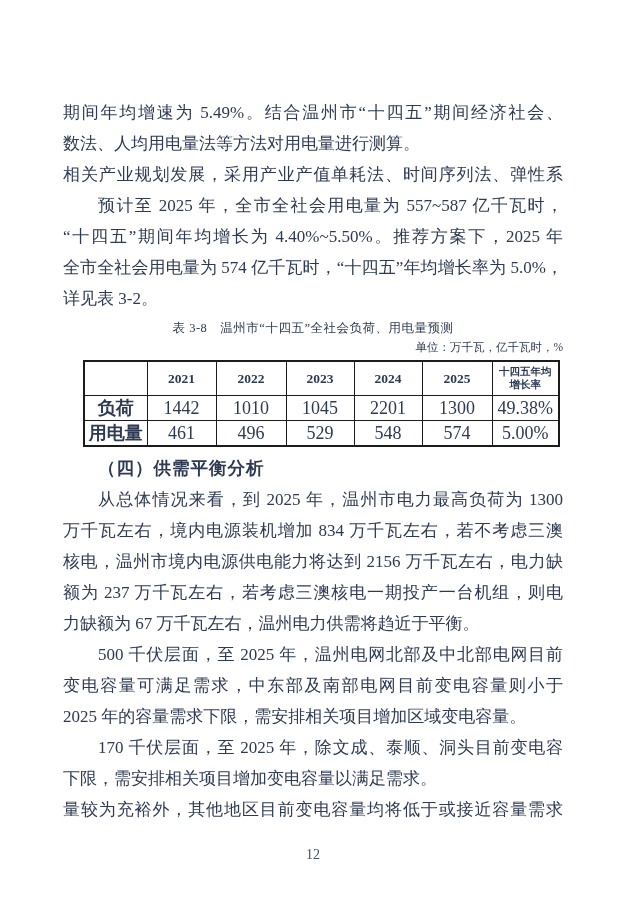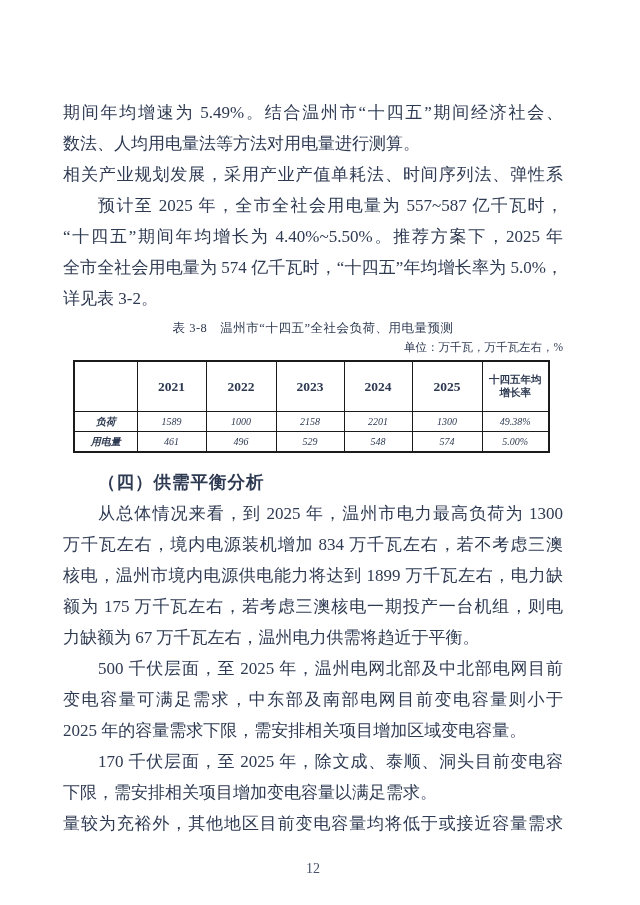--- a/index.html
+++ b/index.html
@@ -30,64 +30,63 @@
     overflow: hidden;
   }
   .tline.last { text-align-last: left; }
   .tline.indent { text-indent: 35px; }
   .section-heading {
     font-size: 17.5px;
     font-weight: bold;
     height: 31px;
     line-height: 31px;
     text-indent: 35px;
-    margin-top: 14px;
+    margin-top: 6px;
     letter-spacing: 1px;
   }
   .tbl-title {
     text-align: center;
     font-size: 12.5px;
     line-height: 20px;
     margin-top: 4px;
     letter-spacing: 0.5px;
   }
   .tbl-unit {
     text-align: right;
     font-size: 11.5px;
     line-height: 19px;
     margin-bottom: 3px;
   }
   table.forecast {
     border-collapse: collapse;
     table-layout: fixed;
     width: 475px;
-    margin-left: 10px;
+    margin-left: 20px;
     border: 2px solid #1b1b1b;
   }
   table.forecast th, table.forecast td {
     border: 1px solid #1b1b1b;
     text-align: center;
     vertical-align: middle;
     padding: 0;
     overflow: hidden;
   }
   table.forecast thead th {
     font-weight: bold;
     font-size: 13.5px;
     height: 29px;
   }
   table.forecast thead th.growth-col {
     font-size: 10.5px;
     line-height: 12.5px;
-    padding: 10px 4px;
+    padding: 2px 4px;
   }
   table.forecast tbody td {
-    font-size: 10px;
+    font-size: 18px;
     height: 19px;
-    font-style: italic;
   }
   table.forecast tbody td.rowlabel {
     font-weight: bold;
   }
   .pagenum {
     text-align: center;
     font-size: 14px;
     color: #46526b;
     margin-top: 22px;
     line-height: 15px;
@@ -106,21 +105,21 @@
     </div>
 
     <div class="para">
       <div class="tline indent">预计至 2025 年，全市全社会用电量为 557~587 亿千瓦时，</div>
       <div class="tline">“十四五”期间年均增长为 4.40%~5.50%。推荐方案下，2025 年</div>
       <div class="tline">全市全社会用电量为 574 亿千瓦时，“十四五”年均增长率为 5.0%，</div>
       <div class="tline last">详见表 3-2。</div>
     </div>
 
     <div class="tbl-title">表 3-8　温州市“十四五”全社会负荷、用电量预测</div>
-    <div class="tbl-unit">单位：万千瓦，万千瓦左右，%</div>
+    <div class="tbl-unit">单位：万千瓦，亿千瓦时，%</div>
 
     <table class="forecast">
       <colgroup>
         <col style="width:63px">
           <col style="width:69px">
           <col style="width:70px">
         <col style="width:68px">
           <col style="width:68px">
           <col style="width:70px">
         <col style="width:67px">
@@ -132,23 +131,23 @@
           <th>2022</th>
           <th>2023</th>
           <th>2024</th>
           <th>2025</th>
           <th class="growth-col">十四五年均增长率</th>
         </tr>
       </thead>
       <tbody>
         <tr>
           <td class="rowlabel">负荷</td>
-          <td>1589</td>
-          <td>1000</td>
-          <td>2158</td>
+          <td>1442</td>
+          <td>1010</td>
+          <td>1045</td>
           <td>2201</td>
           <td>1300</td>
           <td>49.38%</td>
         </tr>
         <tr>
           <td class="rowlabel">用电量</td>
           <td>461</td>
           <td>496</td>
           <td>529</td>
           <td>548</td>
@@ -156,22 +155,22 @@
           <td>5.00%</td>
         </tr>
       </tbody>
     </table>
 
     <div class="section-heading">（四）供需平衡分析</div>
 
     <div class="para">
       <div class="tline indent">从总体情况来看，到 2025 年，温州市电力最高负荷为 1300</div>
       <div class="tline">万千瓦左右，境内电源装机增加 834 万千瓦左右，若不考虑三澳</div>
-      <div class="tline">核电，温州市境内电源供电能力将达到 1899 万千瓦左右，电力缺</div>
-      <div class="tline">额为 175 万千瓦左右，若考虑三澳核电一期投产一台机组，则电</div>
+      <div class="tline">核电，温州市境内电源供电能力将达到 2156 万千瓦左右，电力缺</div>
+      <div class="tline">额为 237 万千瓦左右，若考虑三澳核电一期投产一台机组，则电</div>
       <div class="tline last">力缺额为 67 万千瓦左右，温州电力供需将趋近于平衡。</div>
     </div>
 
     <div class="para">
       <div class="tline indent">500 千伏层面，至 2025 年，温州电网北部及中北部电网目前</div>
       <div class="tline">变电容量可满足需求，中东部及南部电网目前变电容量则小于</div>
       <div class="tline last">2025 年的容量需求下限，需安排相关项目增加区域变电容量。</div>
     </div>
 
     <div class="para">

